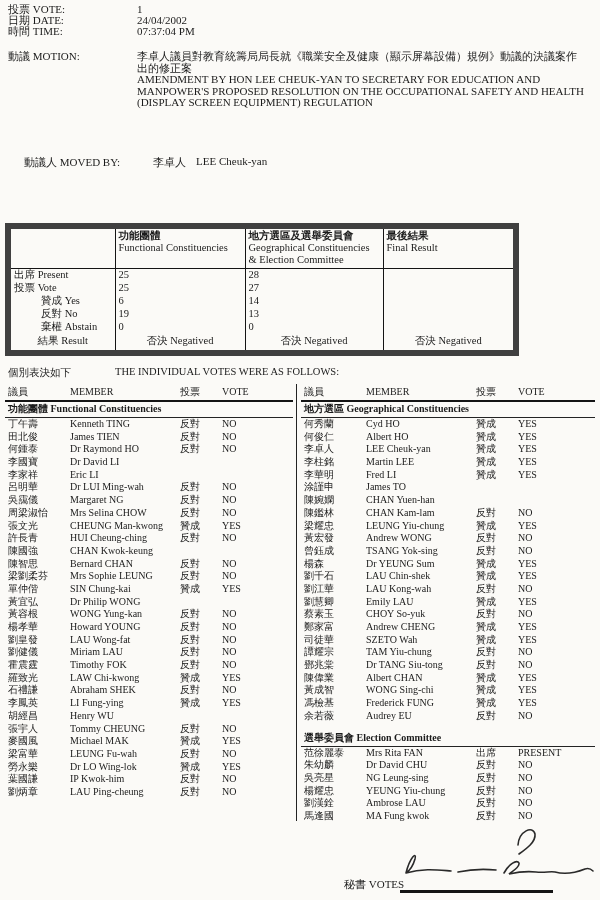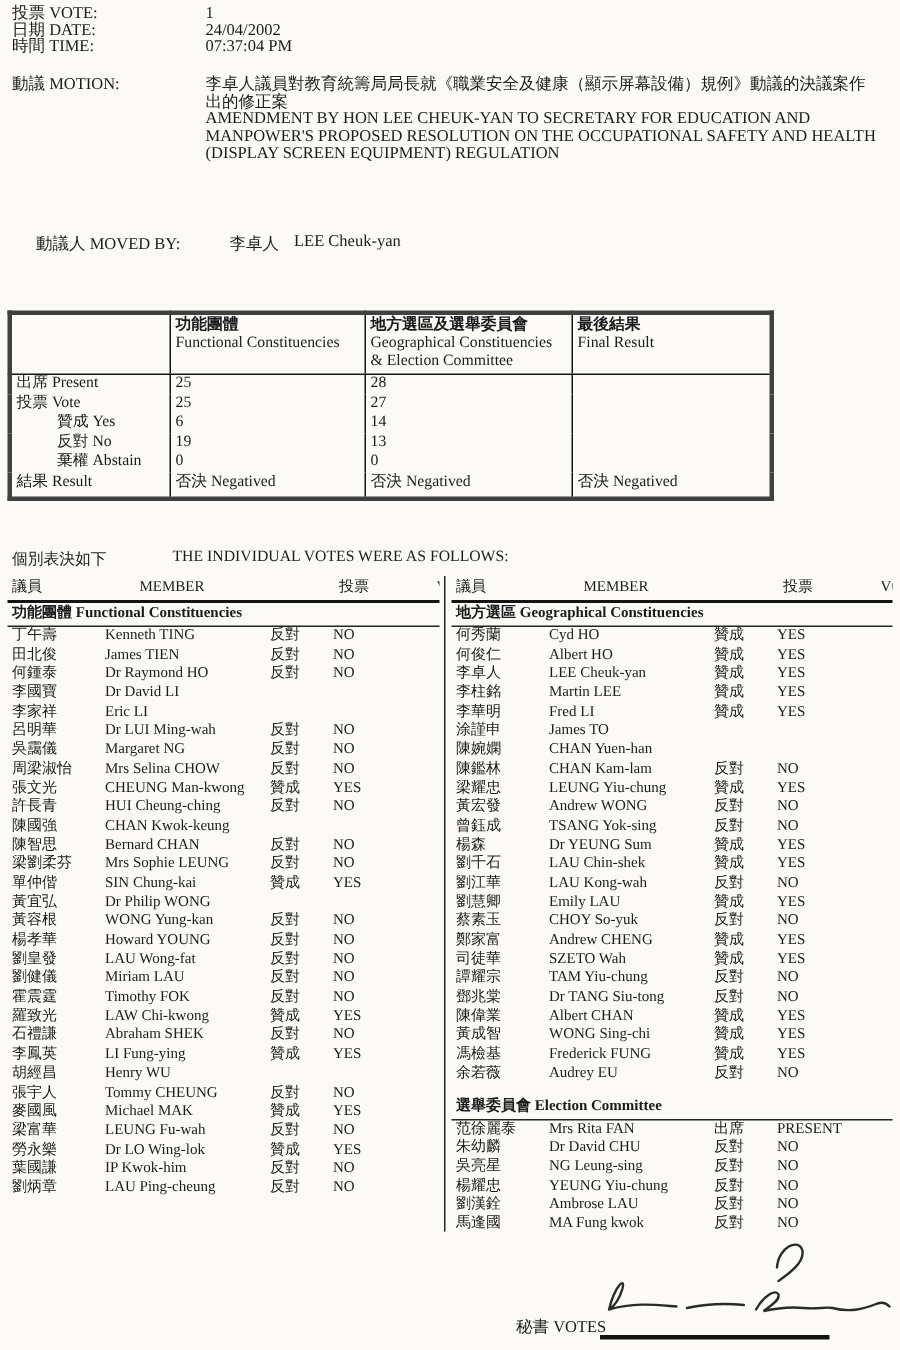--- a/index.html
+++ b/index.html
@@ -16,44 +16,44 @@
   
   .motion{top:51px;left:8px;width:586px;font-size:11px;line-height:11.6px;display:flex;}
   .motion-label{width:129px;flex:0 0 129px;}
   .motion-text{width:447px;}
   
   .movedby{top:155px;left:24px;font-size:11px;display:flex;}
   .movedby-label{width:129px;flex:0 0 129px;}
   .movedby-zh{margin-right:10px;}
   
   table.summary{
-    top:207px;left:5px;position:absolute;border-collapse:collapse;
+    top:223px;left:5px;position:absolute;border-collapse:collapse;
     font-size:10.5px;line-height:12px;table-layout:fixed;width:508px;
-    border:3px solid #404040;
+    border:6px solid #404040;
   }
   table.summary th,table.summary td{
     border-left:1px solid #141414;padding:0 3px;vertical-align:top;
     font-weight:normal;text-align:left;overflow:hidden;
   }
   table.summary th:first-child,table.summary td:first-child{border-left:none;margin-top:48px;}
   table.summary thead th{border-bottom:1.5px solid #141414;padding:1px 3px 2px 3px;height:36px;}
   .hzh{font-weight:bold;}
   td.num{height:13px;}
   td.lbl{height:13px;}
   td.lbl.indent{padding-left:30px;}
-  tr.result td{height:15px;padding-top:1px;}
+  tr.result td{height:15px;padding-top:1px;text-align:center;}
   
   .indiv-title{top:366px;left:8px;font-size:10.5px;display:flex;font-family:Liberation Serif, serif;}
   .indiv-title .t-en{margin-left:44px;}
   .vdivider{left:296px;top:384px;width:1px;height:437px;background:#232323;}
   .mcol{top:386px;font-size:10px;line-height:12.7px;}
   .mcol.left{left:5px;width:288px;}
   .mcol.right{left:301px;width:294px;}
   .mhead,.mrow{display:grid;grid-template-columns:62px 110px 42px 1fr;padding-left:3px;}
-  .mhead{height:13px;gap:23px;}
+  .mhead{height:13px;}
   .mrule{height:2px;background:#141414;margin:1px 0 1px 0;}
   .msection-title{font-weight:bold;border-bottom:1px solid #232323;padding-left:3px;height:14px;}
   .msection + .msection{margin-top:9px;}
   .mrow{height:12.7px;}
   .mrow span,.mhead span{white-space:nowrap;overflow:hidden;}
   
   .clerk{left:300px;top:824px;width:298px;height:74px;}
   .clerk-label{position:absolute;left:44px;top:53px;font-size:11px;}
   .clerk-line{position:absolute;left:100px;top:66px;width:153px;height:2.5px;background:#141414;}
   .sig{position:absolute;left:98px;top:0px;}

